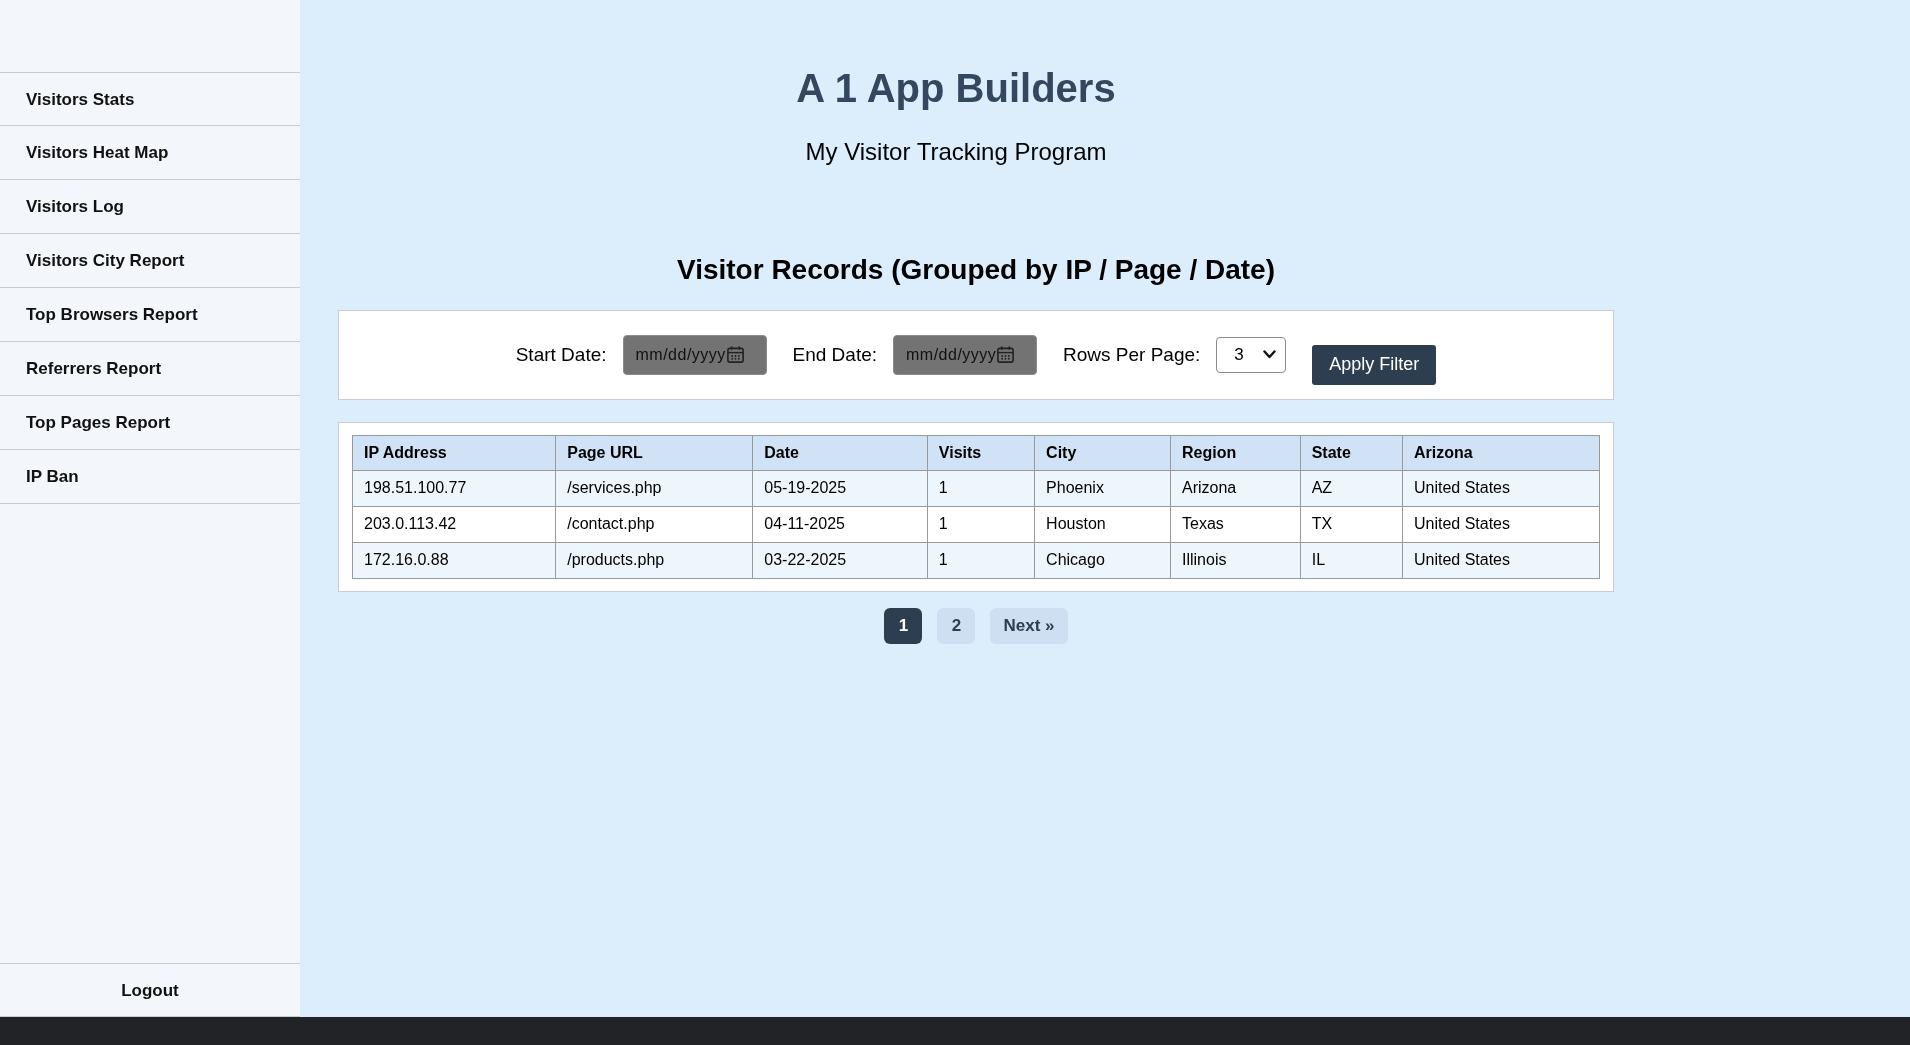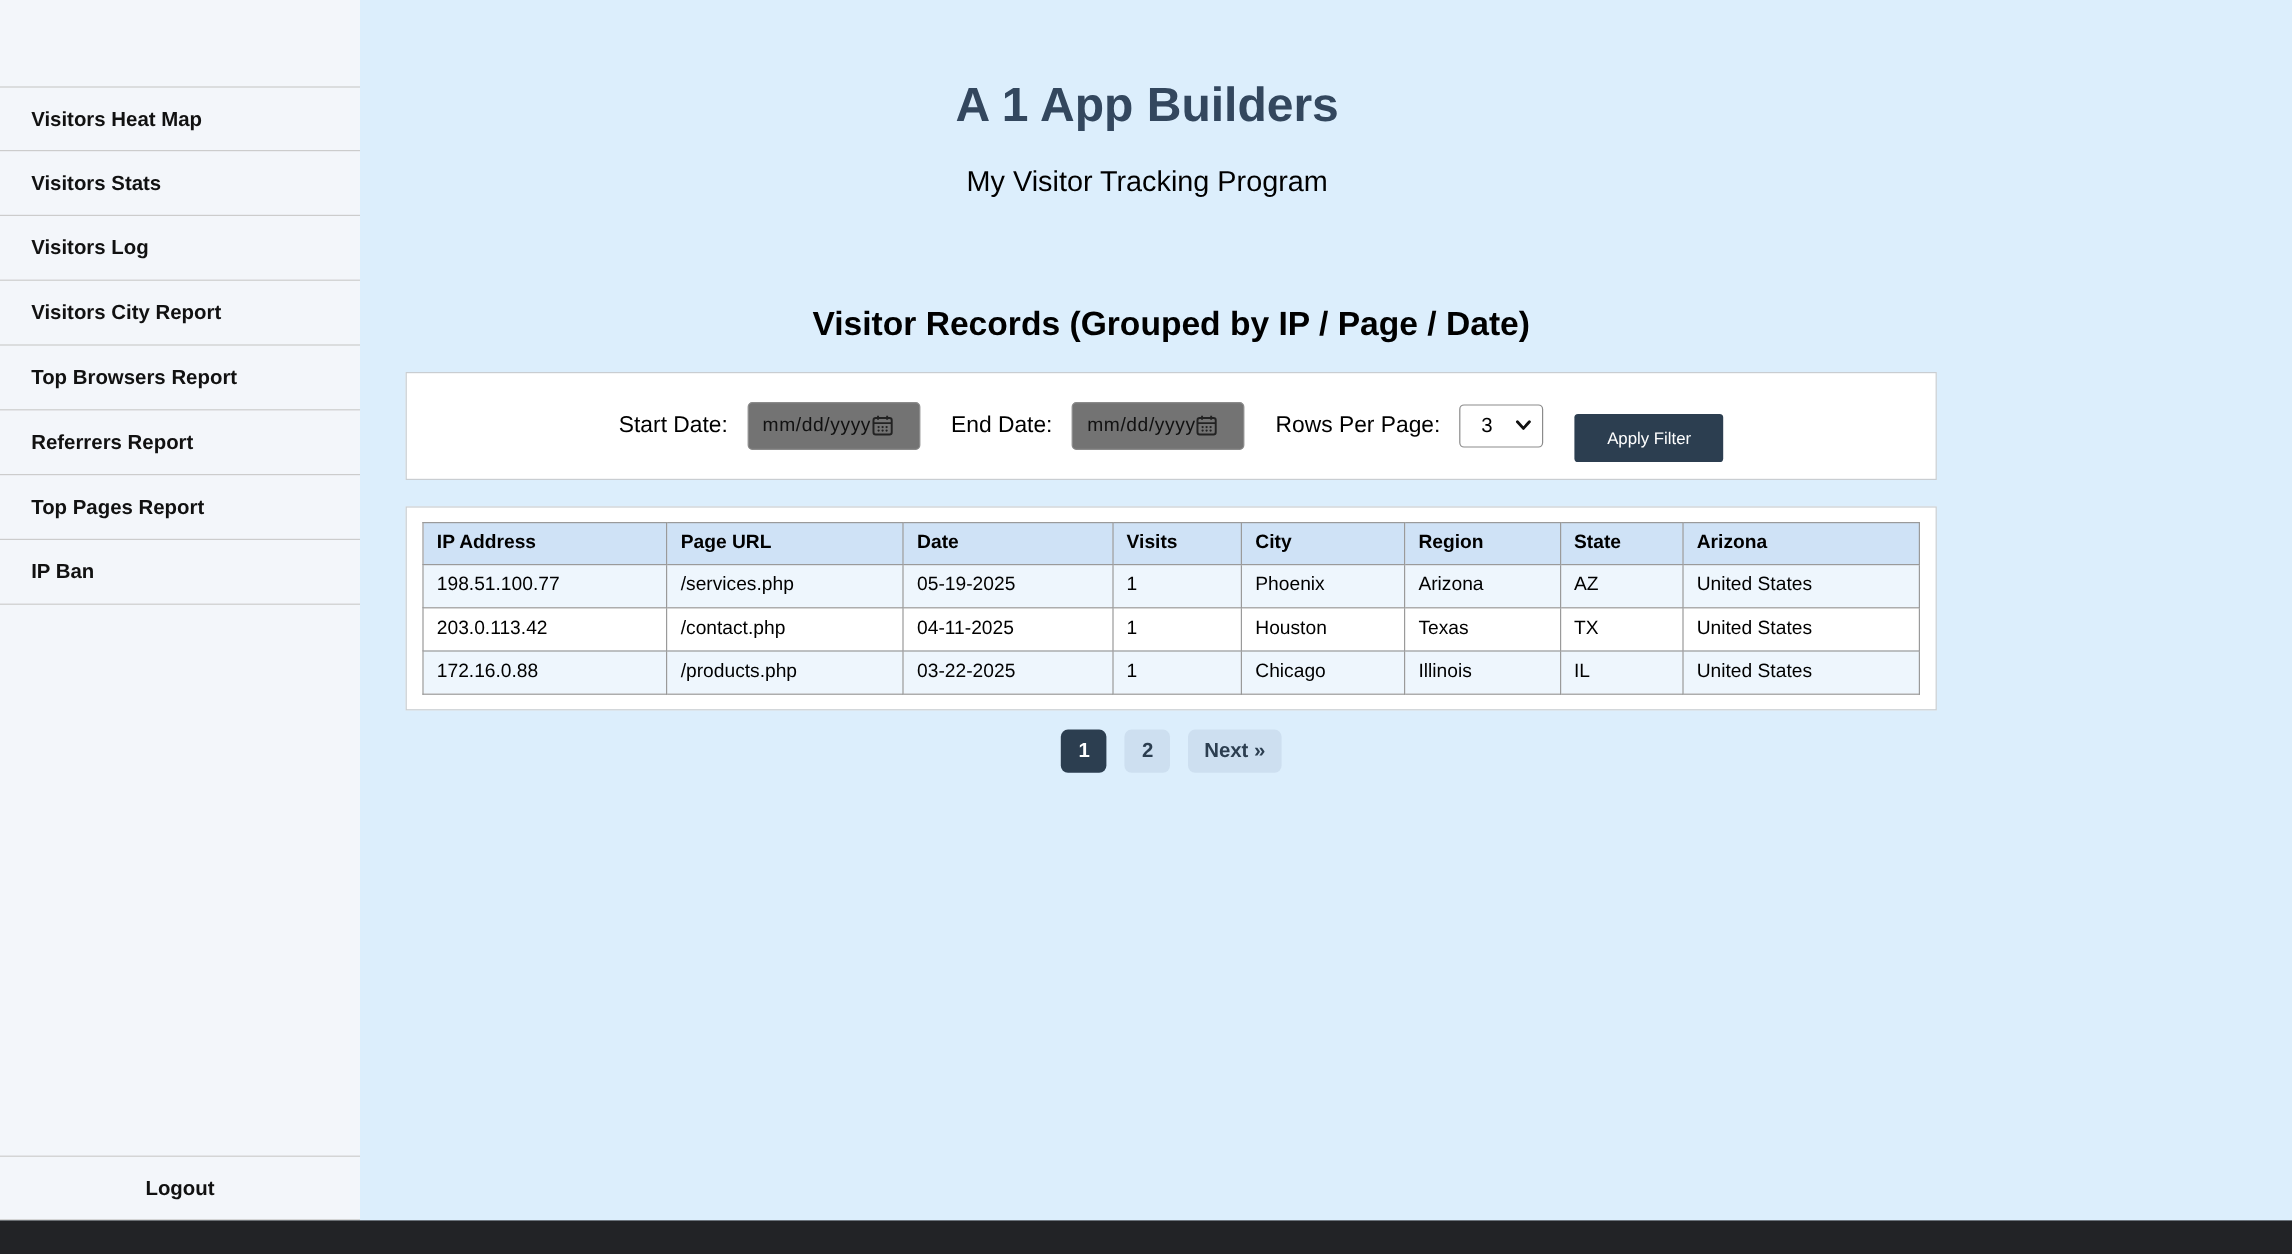--- a/index.html
+++ b/index.html
@@ -78,21 +78,21 @@
     padding:0 9px 0 12px;cursor:text;
   }
   .date-input .ph{font-size:16px;letter-spacing:0.5px;color:#111;}
   .select-box{
     width:70px;height:36px;border:1px solid #8b8b8b;border-radius:4px;background:#fff;
     display:flex;align-items:center;justify-content:space-between;
     padding:0 9px 0 17px;cursor:pointer;font-size:17px;color:#000;
   }
   .btn-dark{
     min-width:124px;height:40px;border:none;border-radius:3px;
-    background:var(--accent);color:#fff;font-size:14px;
+    background:var(--accent);color:#fff;font-size:18px;
     font-family:"Liberation Sans", sans-serif;cursor:pointer;margin-top:20px;
   }
   .table-card{margin-top:22px;padding:12px 13px;}
   table{width:100%;border-collapse:collapse;font-size:16px;}
   th,td{border:1px solid var(--table-border);padding:7px 11px;text-align:left;white-space:nowrap;}
   th{background:var(--th-bg);font-weight:bold;height:35px;}
   td{height:36px;}
   tbody tr:nth-child(odd){background:var(--row-alt);}
   tbody tr:nth-child(even){background:#fff;}
   .pagination{margin-top:16px;display:flex;justify-content:center;align-items:center;gap:15px;}
@@ -102,22 +102,22 @@
     font-size:17px;font-weight:bold;font-family:"Liberation Sans", sans-serif;cursor:pointer;
   }
   .page-btn.active{background:var(--accent);color:#fff;}
   .icon{flex:none;display:block;}
 </style>
 </head>
 <body>
 
 <aside class="sidebar">
   <nav class="nav">
+    <div class="nav-item">Visitors Stats</div>
     <div class="nav-item">Visitors Heat Map</div>
-    <div class="nav-item">Visitors Stats</div>
     <div class="nav-item">Visitors Log</div>
     <div class="nav-item">Visitors City Report</div>
     <div class="nav-item">Top Browsers Report</div>
     <div class="nav-item">Referrers Report</div>
     <div class="nav-item">Top Pages Report</div>
     <div class="nav-item">IP Ban</div>
   </nav>
   <div class="logout">Logout</div>
 </aside>
 

